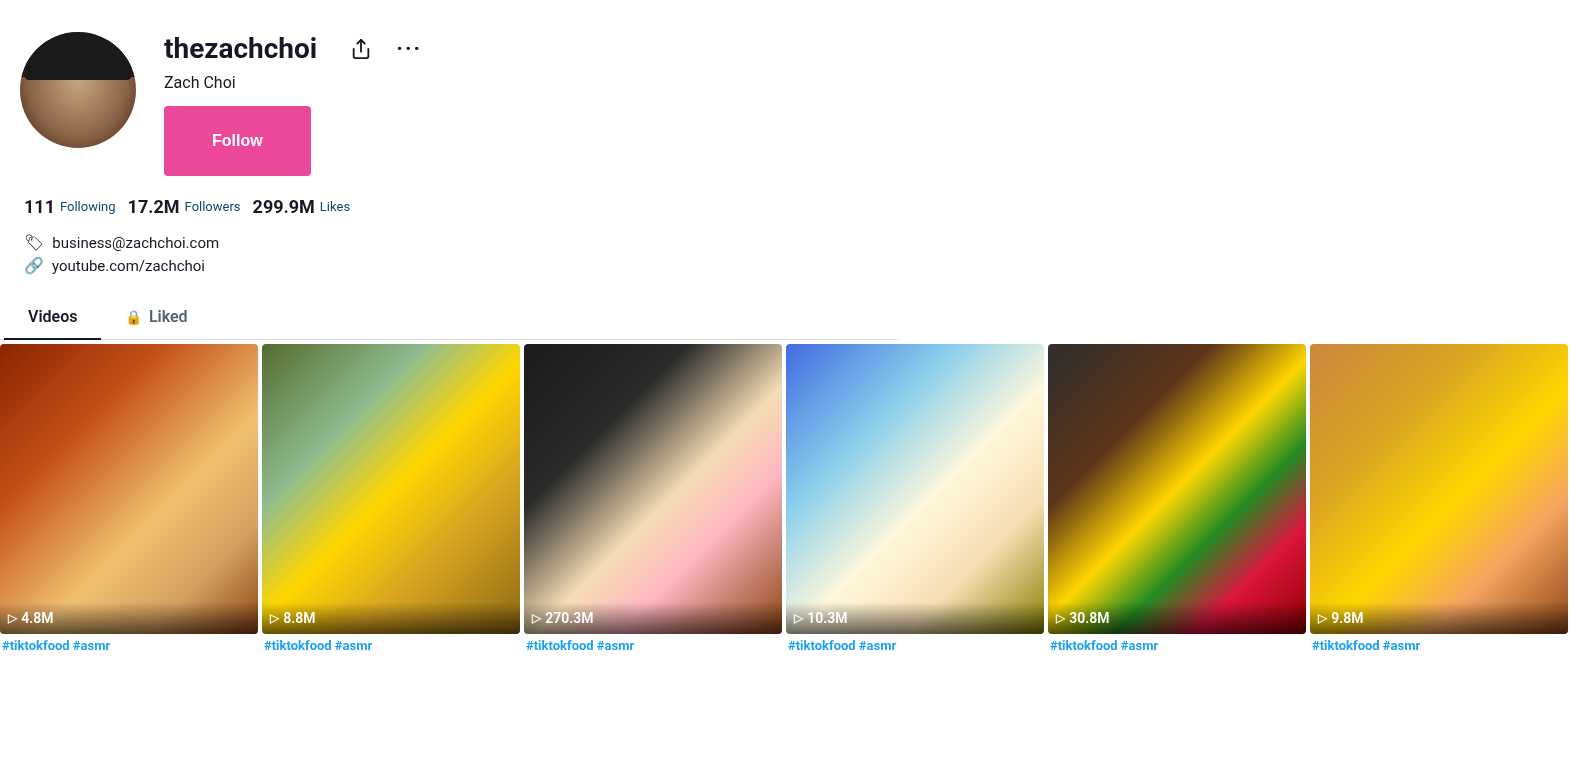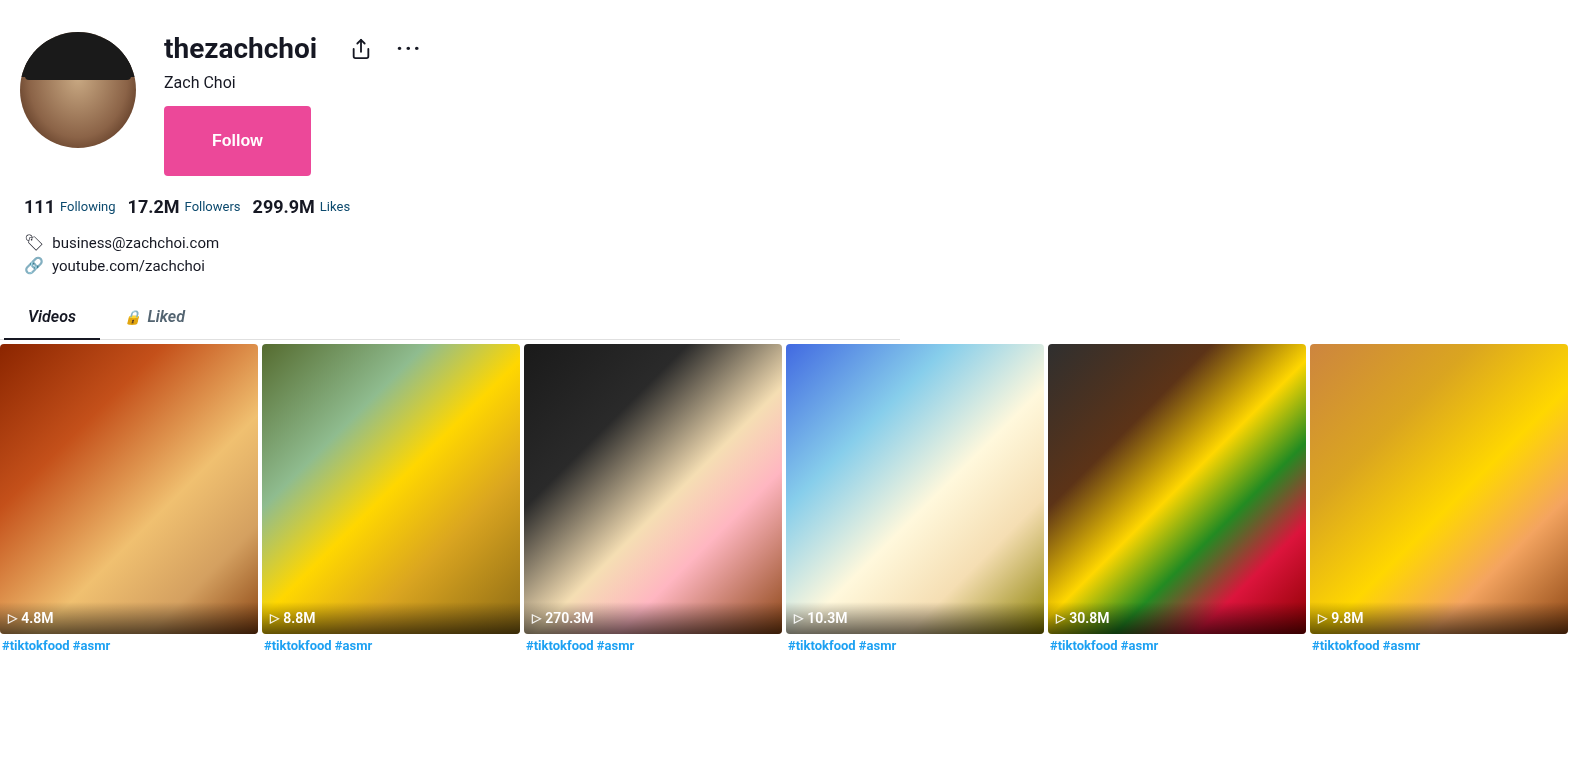--- a/index.html
+++ b/index.html
@@ -166,21 +166,20 @@
       padding: 12px 24px;
       font-size: 16px;
       font-weight: 600;
       color: #536471;
       cursor: pointer;
       border-bottom: 2px solid transparent;
       margin-bottom: -1px;
       display: flex;
       align-items: center;
       gap: 6px;
-      font-style: italic;
     }
 
     .tab.active {
       color: #161823;
       border-bottom: 2px solid #161823;
     }
 
     .tab .lock-icon {
       font-size: 14px;
       color: #888;

